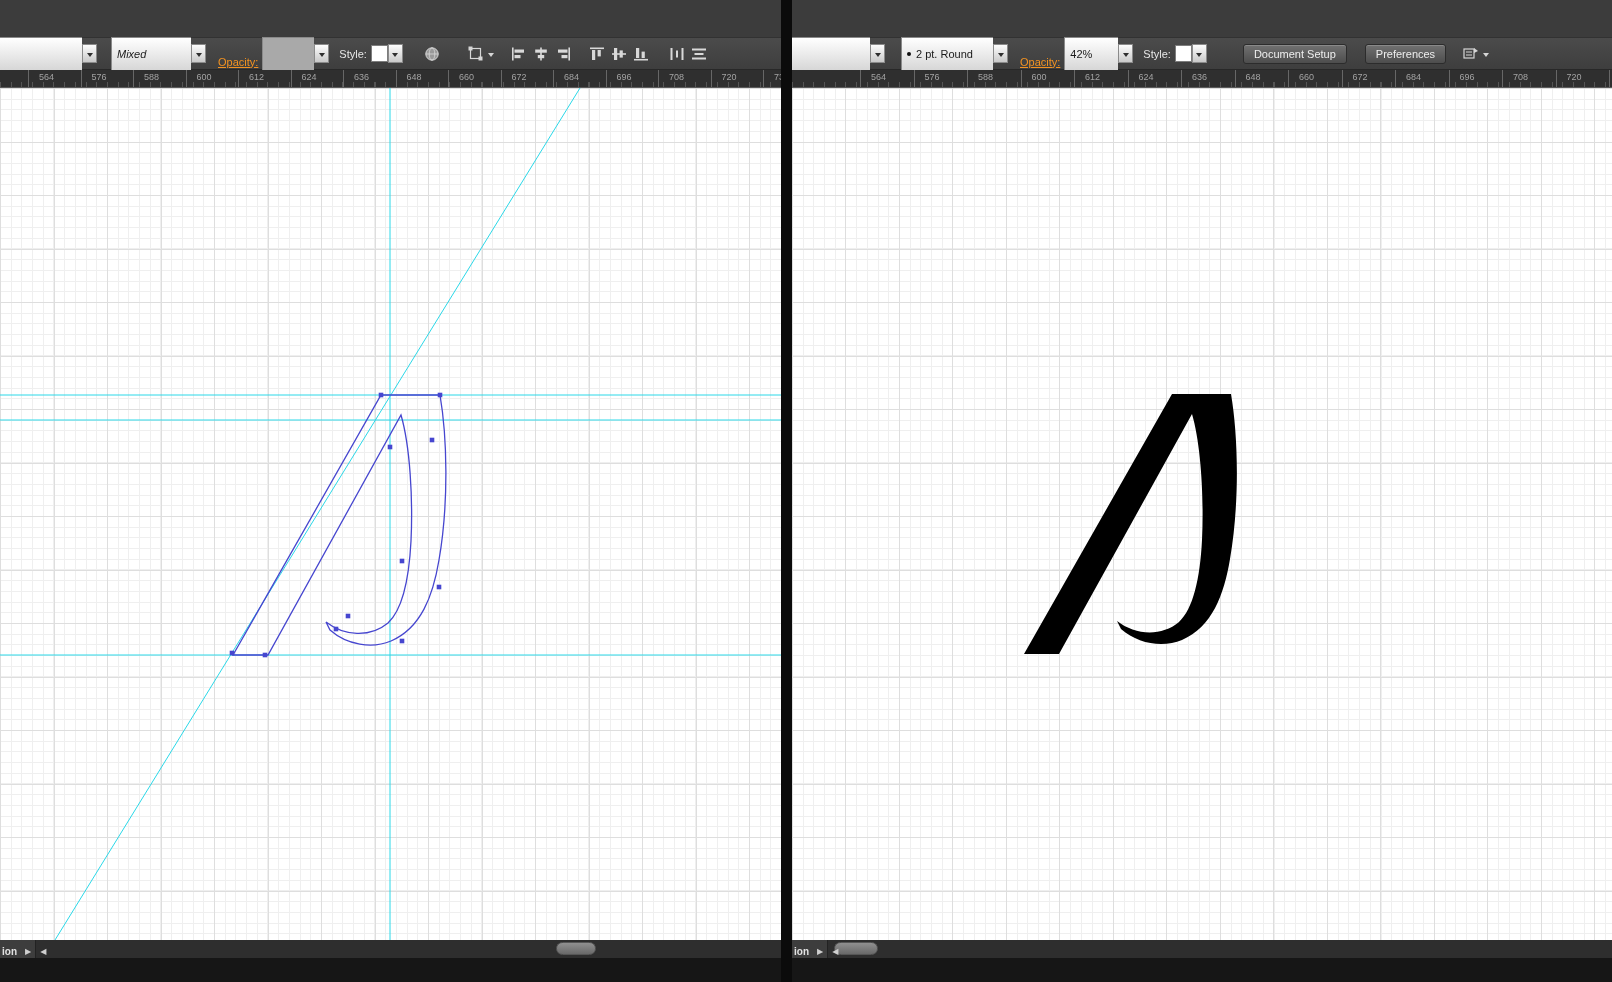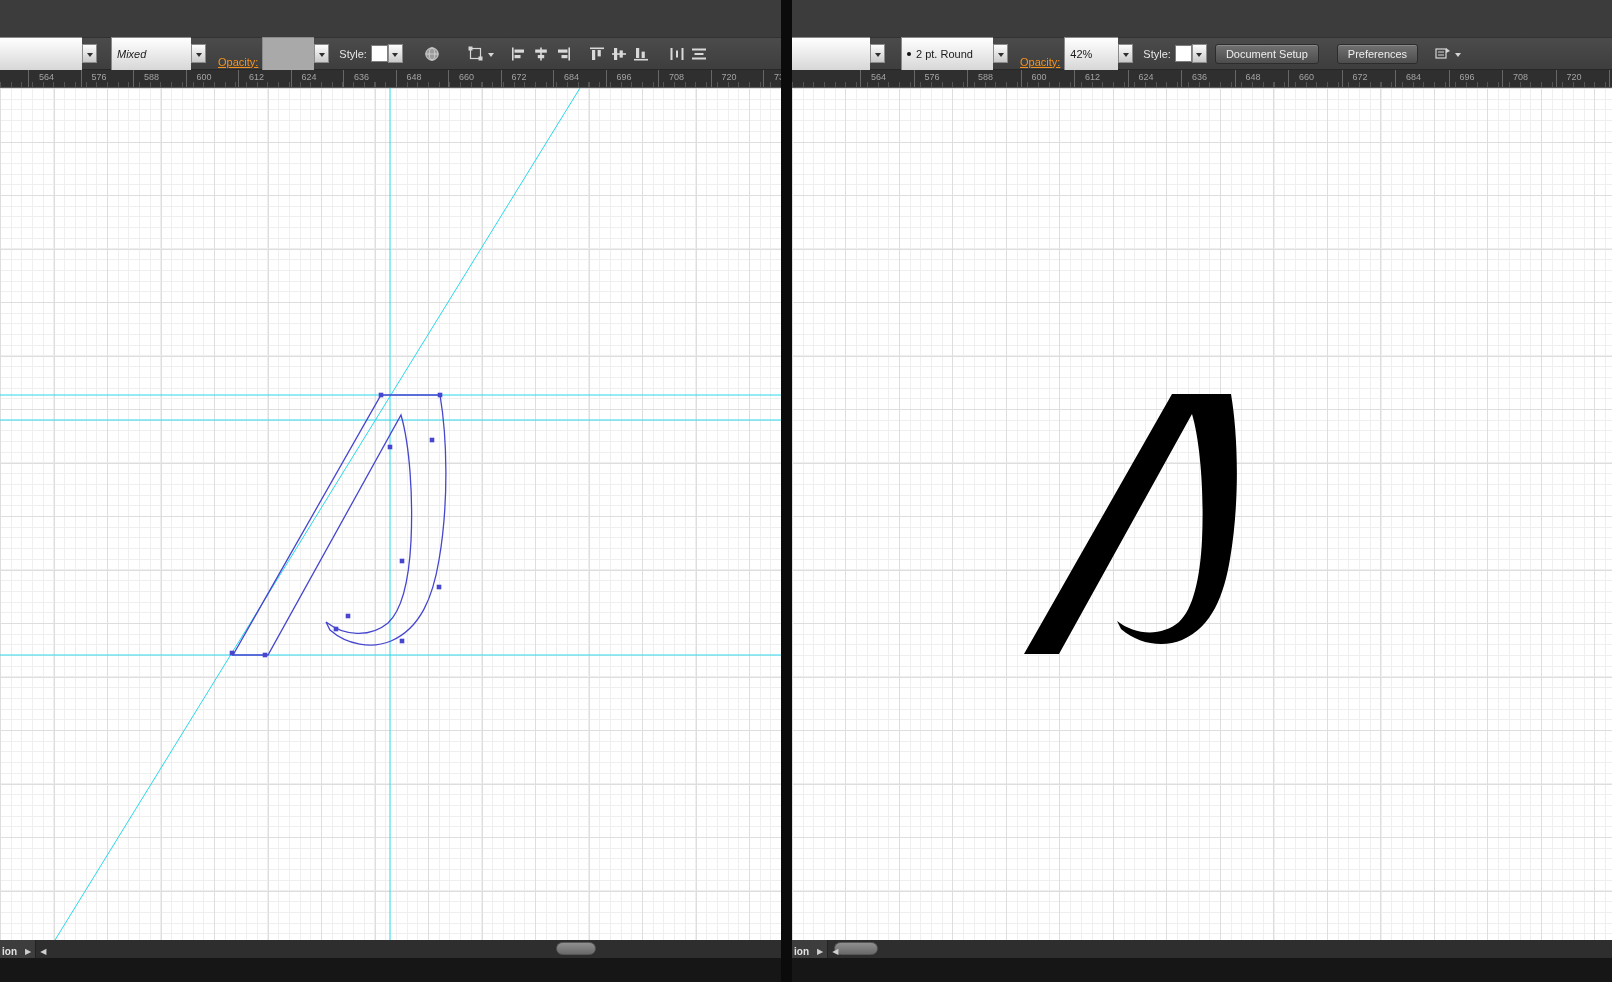--- a/index.html
+++ b/index.html
@@ -292,21 +292,21 @@
     <span class="dd-btn"></span>
 
     <span class="opacity-link">Opacity:</span>
     <span class="lightfield" style="width:54px">42%</span>
     <span class="dd-btn"></span>
 
     <span class="tool-label">Style:</span>
     <span class="swatch"></span>
     <span class="dd-btn" style="height:19px"></span>
 
-    <button class="push-btn" style="margin-left:8px">Document Setup</button>
+    <button class="push-btn" style="margin-left:36px">Document Setup</button>
     <button class="push-btn" style="margin-left:18px">Preferences</button>
 
     <span class="icon-btn" style="margin-left:14px">
       <svg width="16" height="13" viewBox="0 0 16 13">
         <rect x="1" y="2" width="10" height="9" fill="none" stroke="#d6d6d6" stroke-width="1.2"></rect>
         <line x1="3" y1="5" x2="9" y2="5" stroke="#d6d6d6" stroke-width="1"></line>
         <line x1="3" y1="8" x2="9" y2="8" stroke="#d6d6d6" stroke-width="1"></line>
         <path d="M11 1 L15 4 L11 6 Z" fill="#d6d6d6"></path>
       </svg>
     </span>

